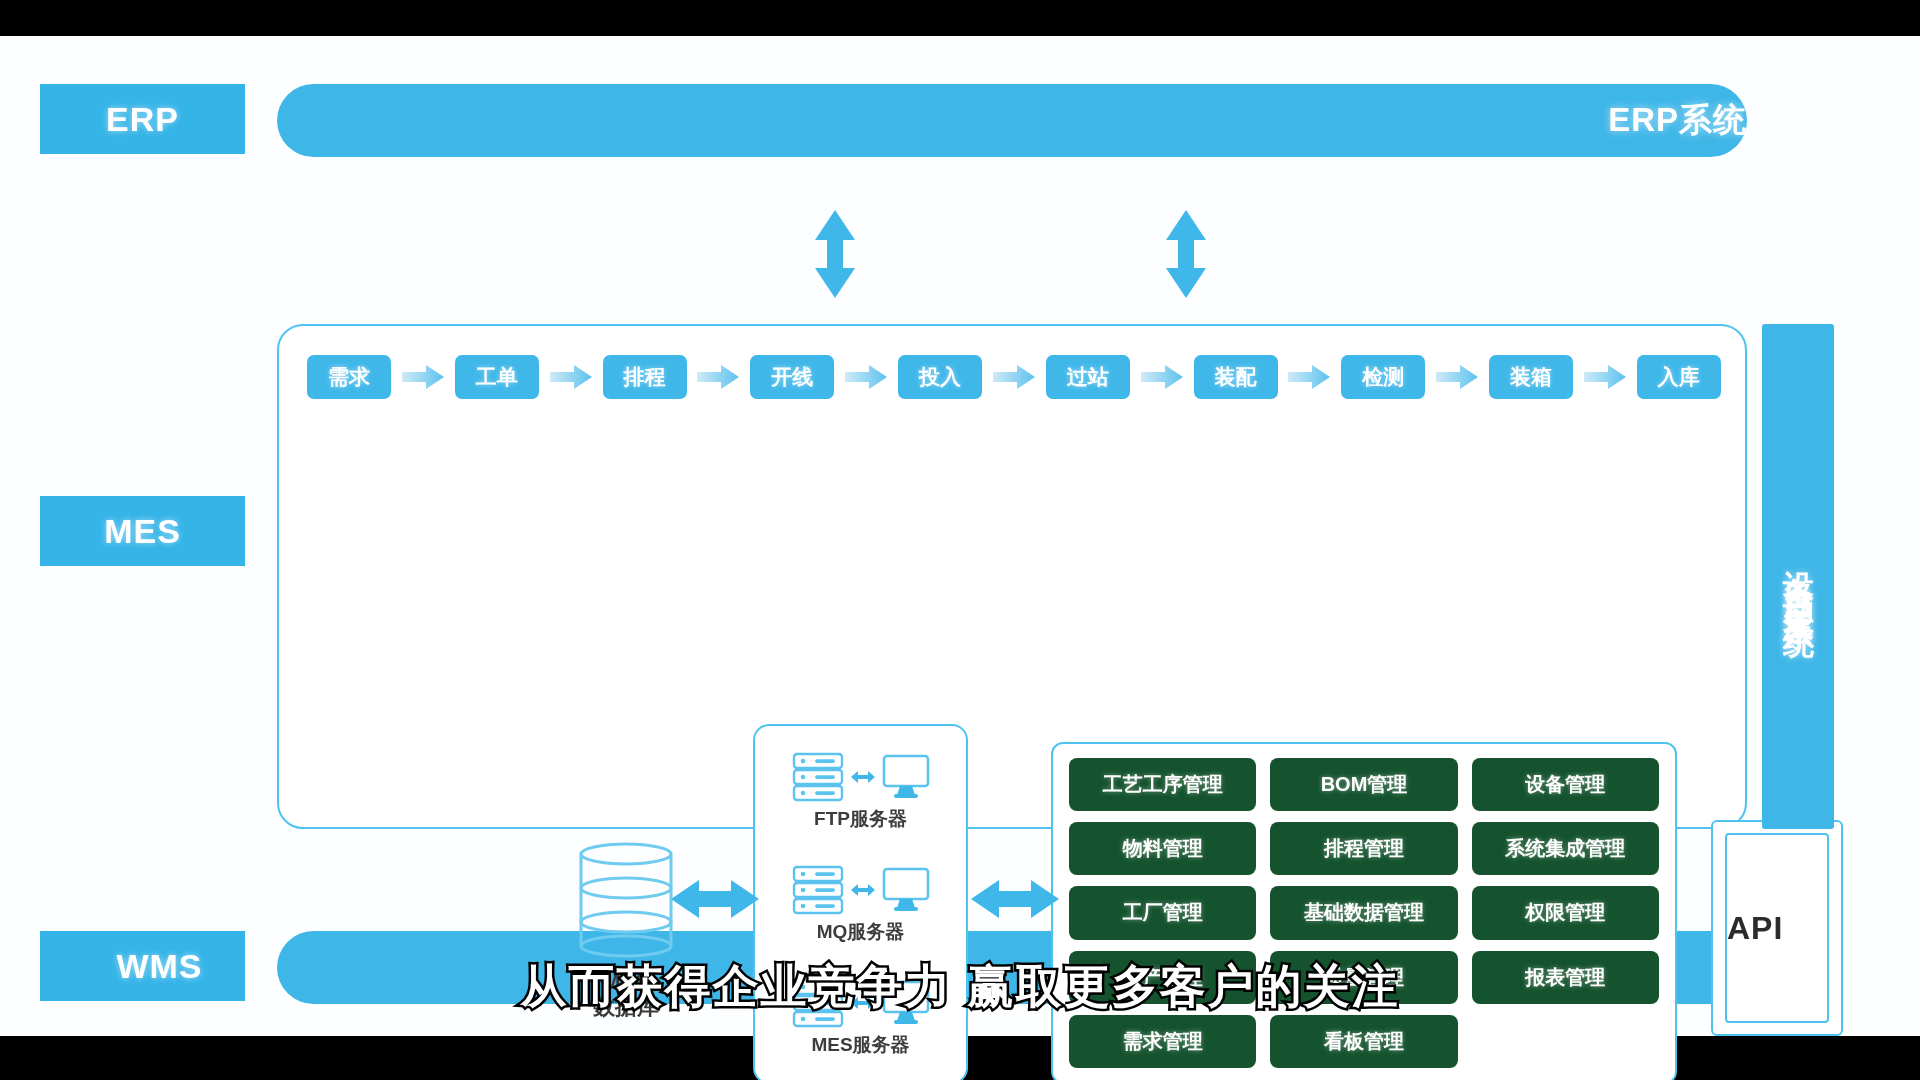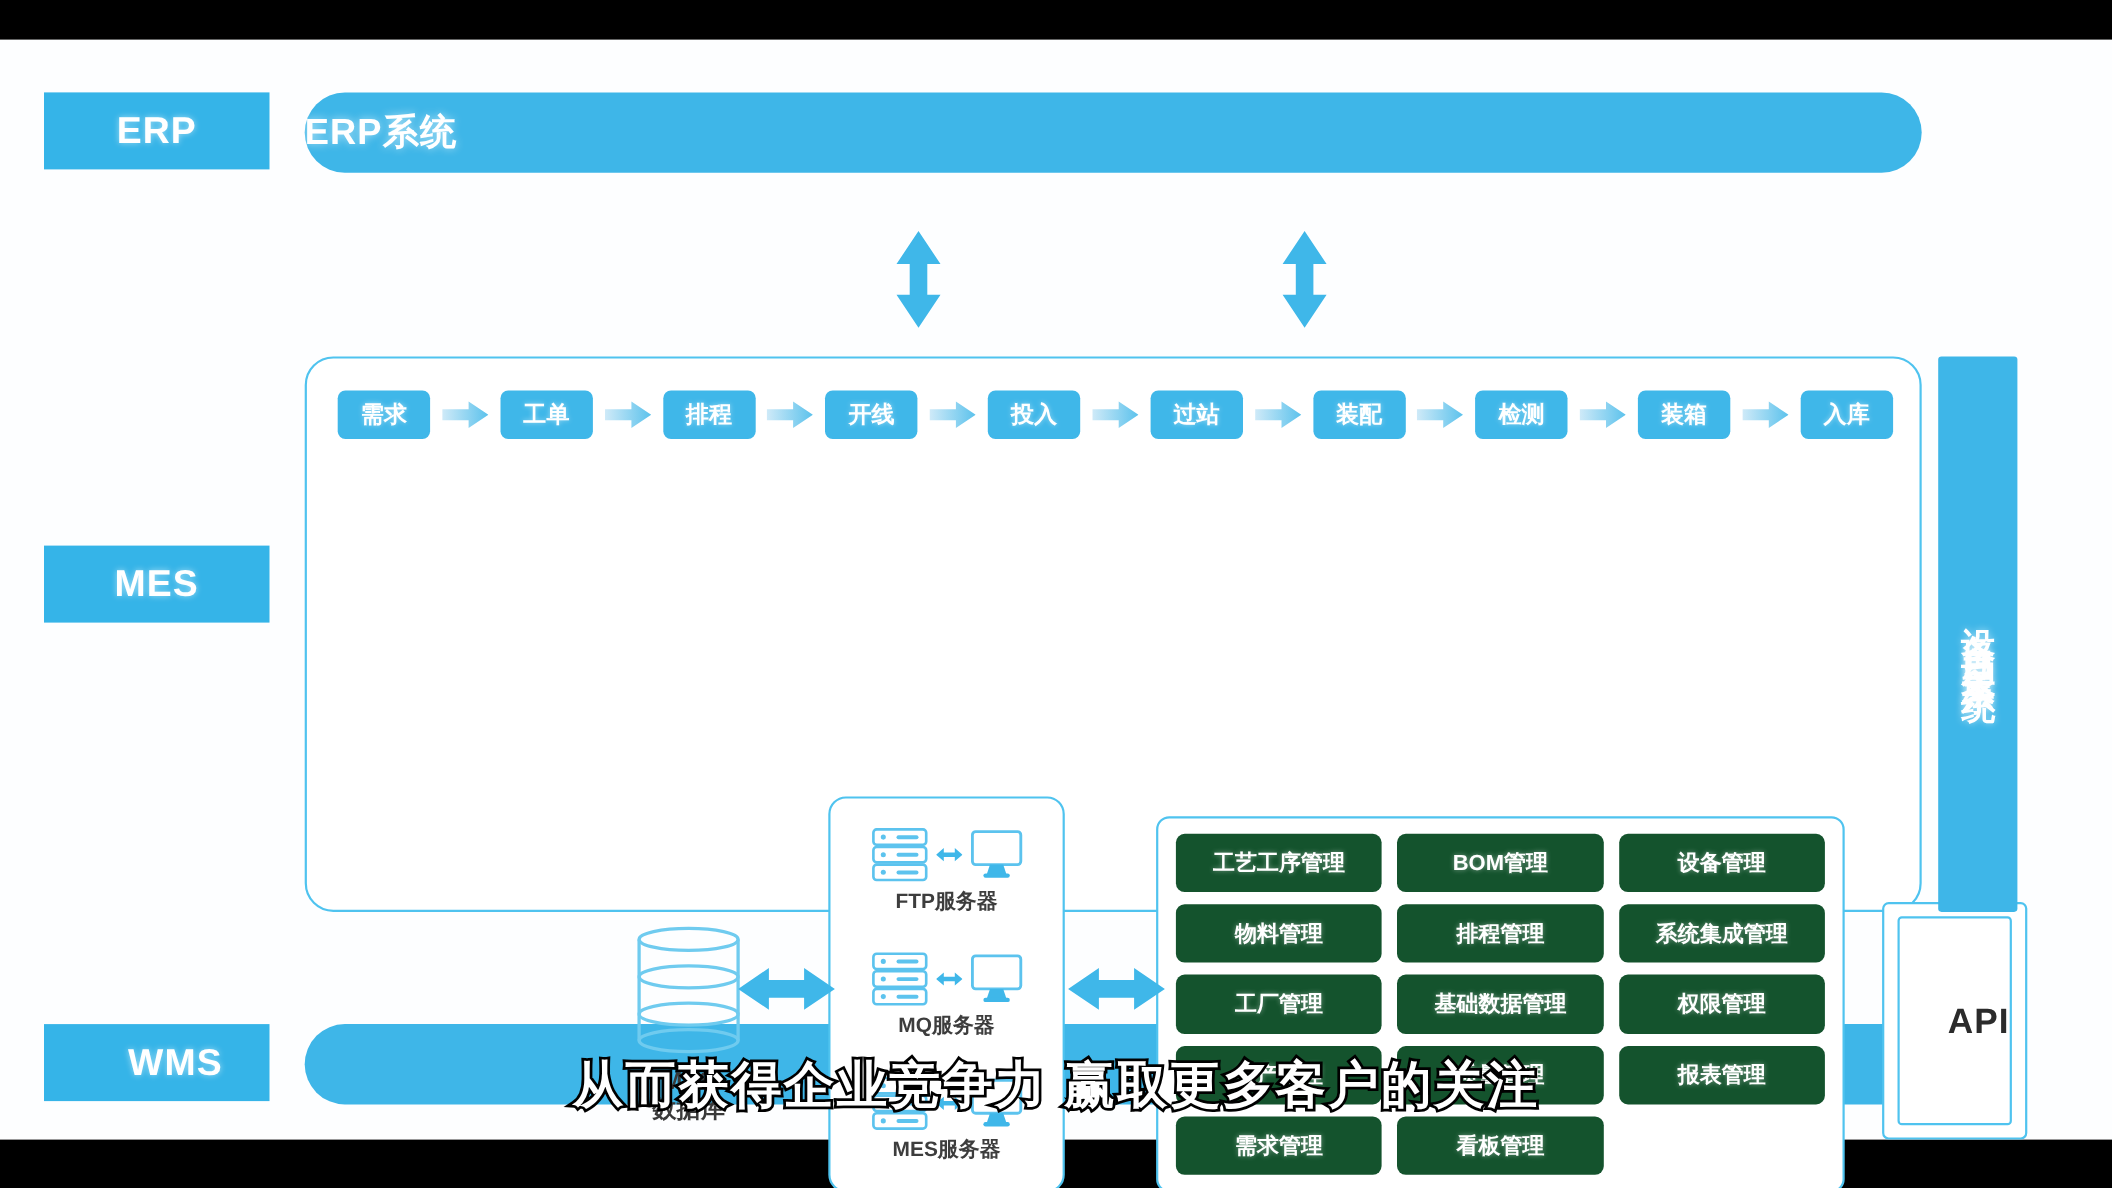--- a/index.html
+++ b/index.html
@@ -38,21 +38,21 @@
   #cat-mes  { left: 40px;  top: 460px; width: 205px; height: 70px;  font-size: 34px; }
   #cat-wms  { left: 40px;  top: 895px; width: 205px; height: 70px;  font-size: 34px; padding-left: 34px; }
 
   
   .pill-bar {
     position: absolute;
     background: #3eb6e8;
     border-radius: 40px;
     display: flex;
     align-items: center;
-    justify-content: flex-start;
+    justify-content: flex-end;
   }
   #erp-bar { left: 277px; top: 48px; width: 1470px; height: 73px; }
   #wms-bar { left: 277px; top: 895px; width: 1470px; height: 73px; }
   .pill-title {
     color: #ffffff;
     font-size: 33px;
     font-weight: bold;
     text-shadow: 0 0 8px rgba(255,255,255,.6);
     letter-spacing: 1px;
   }
@@ -189,21 +189,21 @@
     display: flex;
     align-items: center;
     justify-content: center;
   }
   #api-inner {
     width: 104px; height: 190px;
     border: 2.5px solid #4fc3ef;
     border-radius: 4px;
     display: flex;
     align-items: center;
-    justify-content: flex-end;
+    justify-content: flex-start;
   }
   #api-label {
     font-size: 32px;
     font-weight: bold;
     color: #2b2b2b;
     letter-spacing: 1px;
   }
 
   
   #right-panel {

